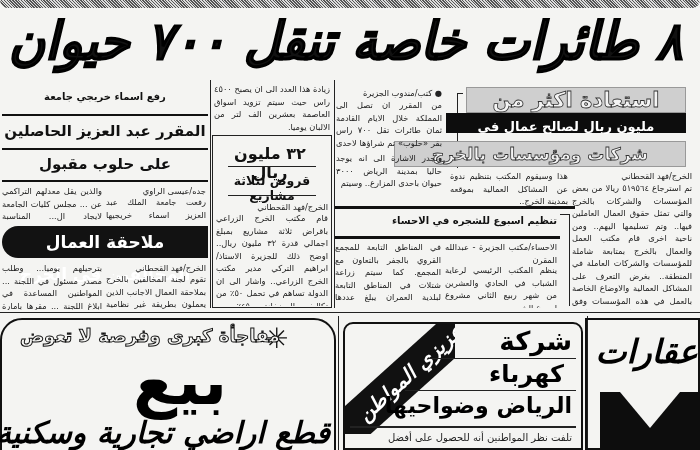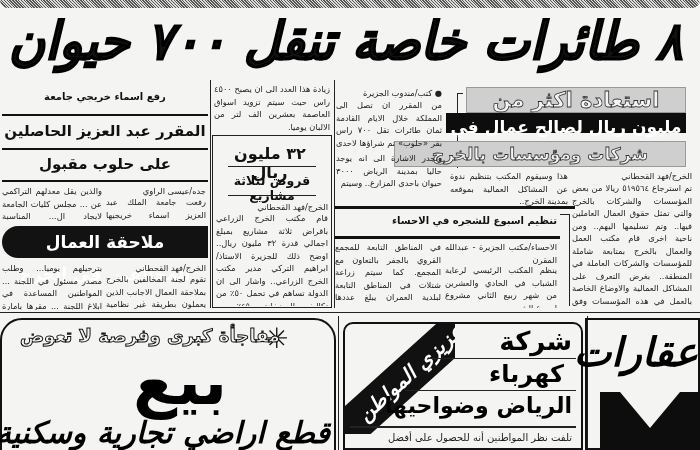--- a/index.html
+++ b/index.html
@@ -16,21 +16,21 @@
     .small { font-size: 8.3px; line-height: 12.5px; font-weight: normal; text-align: justify; color: #222; }
     .rule-v { background: #222; width: 1px; }
     .rule-h { background: #111; height: 3px; }
     .thin-h { background: #222; height: 1px; }
 
     
     .rightbox-top { right: 14px; top: 87px; width: 220px; height: 26px; background: #cfcfcf;
       border: 1px solid #999; text-align: center; font-size: 21px; line-height: 24px; color: #f4f4f4;
       font-weight: bold; -webkit-text-stroke: 0.8px #333; }
     .rightbox-mid { right: 14px; top: 113px; width: 240px; height: 20px; background: #0d0d0d;
-      color: #fff; text-align: center; font-size: 17px; line-height: 28px; font-weight: bold; }
+      color: #fff; text-align: center; font-size: 13px; line-height: 28px; font-weight: bold; }
     .rightbox-bot { right: 14px; top: 141px; width: 292px; height: 26px; background: #cfcfcf;
       border: 1px solid #999; text-align: center; font-size: 17px; line-height: 24px; color: #f4f4f4;
       font-weight: bold; -webkit-text-stroke: 0.8px #333; }
     .bracket { left: 457px; top: 93px; width: 6px; height: 75px; border-left: 1.5px solid #222; border-top: 1.5px solid #222; }
 
     .section-title { font-weight: bold; text-align: center; color: #111; }
     .dark-pill { left: 2px; top: 226px; width: 206px; height: 32px; background: #121212; color: #fff;
       border-radius: 16px 0 0 16px; text-align: center; font-size: 17px; line-height: 32px; font-weight: bold; }
     .ad1 { left: 0; top: 318px; width: 336px; height: 140px; border-radius: 22px 22px 0 0; border: 2px solid #111; }
     .ad1-slogan { left: 40px; top: 325px; width: 240px; text-align: right; font-size: 18px; font-weight: bold;
@@ -43,21 +43,21 @@
 
     .ad2 { left: 343px; top: 322px; width: 240px; height: 128px; border: 2px solid #111; border-radius: 10px 10px 0 0; }
     .ad2-outer { left: 338px; top: 316px; width: 250px; height: 134px; border-left: 1.5px solid #222; border-right: 1.5px solid #222; }
     .ad2-banner { left: 345px; top: 324px; width: 110px; height: 110px; overflow: hidden; }
     .ad2-banner-inner { position: absolute; left: -30px; top: 30px; width: 190px; height: 38px; background: #111;
       transform: rotate(-42deg); color: #fff; text-align: center; font-size: 20px; line-height: 38px; font-weight: bold; font-style: italic; }
     .ad2-line { text-align: right; font-weight: bold; color: #000; white-space: nowrap; }
     .ad2-sep { background: #222; height: 1px; }
 
     .ad3 { left: 585px; top: 318px; width: 115px; height: 132px; border: 2px solid #111; }
-    .ad3-title { left: 588px; top: 330px; width: 110px; text-align: right; font-size: 40px; font-weight: 900;
+    .ad3-title { left: 588px; top: 330px; width: 110px; text-align: right; font-size: 33px; font-weight: 900;
       font-style: italic; color: #000; line-height: 44px; white-space: nowrap; }
     .ad3-block { left: 600px; top: 392px; width: 100px; height: 58px; background: #0d0d0d; }
     .ad3-cut { left: 620px; top: 392px; width: 0; height: 0; border-left: 30px solid transparent;
       border-right: 30px solid transparent; border-top: 36px solid #f4f4f2; }
   </style>
 </head>
 <body>
 
 <div class="abs topstrip"></div>
 

